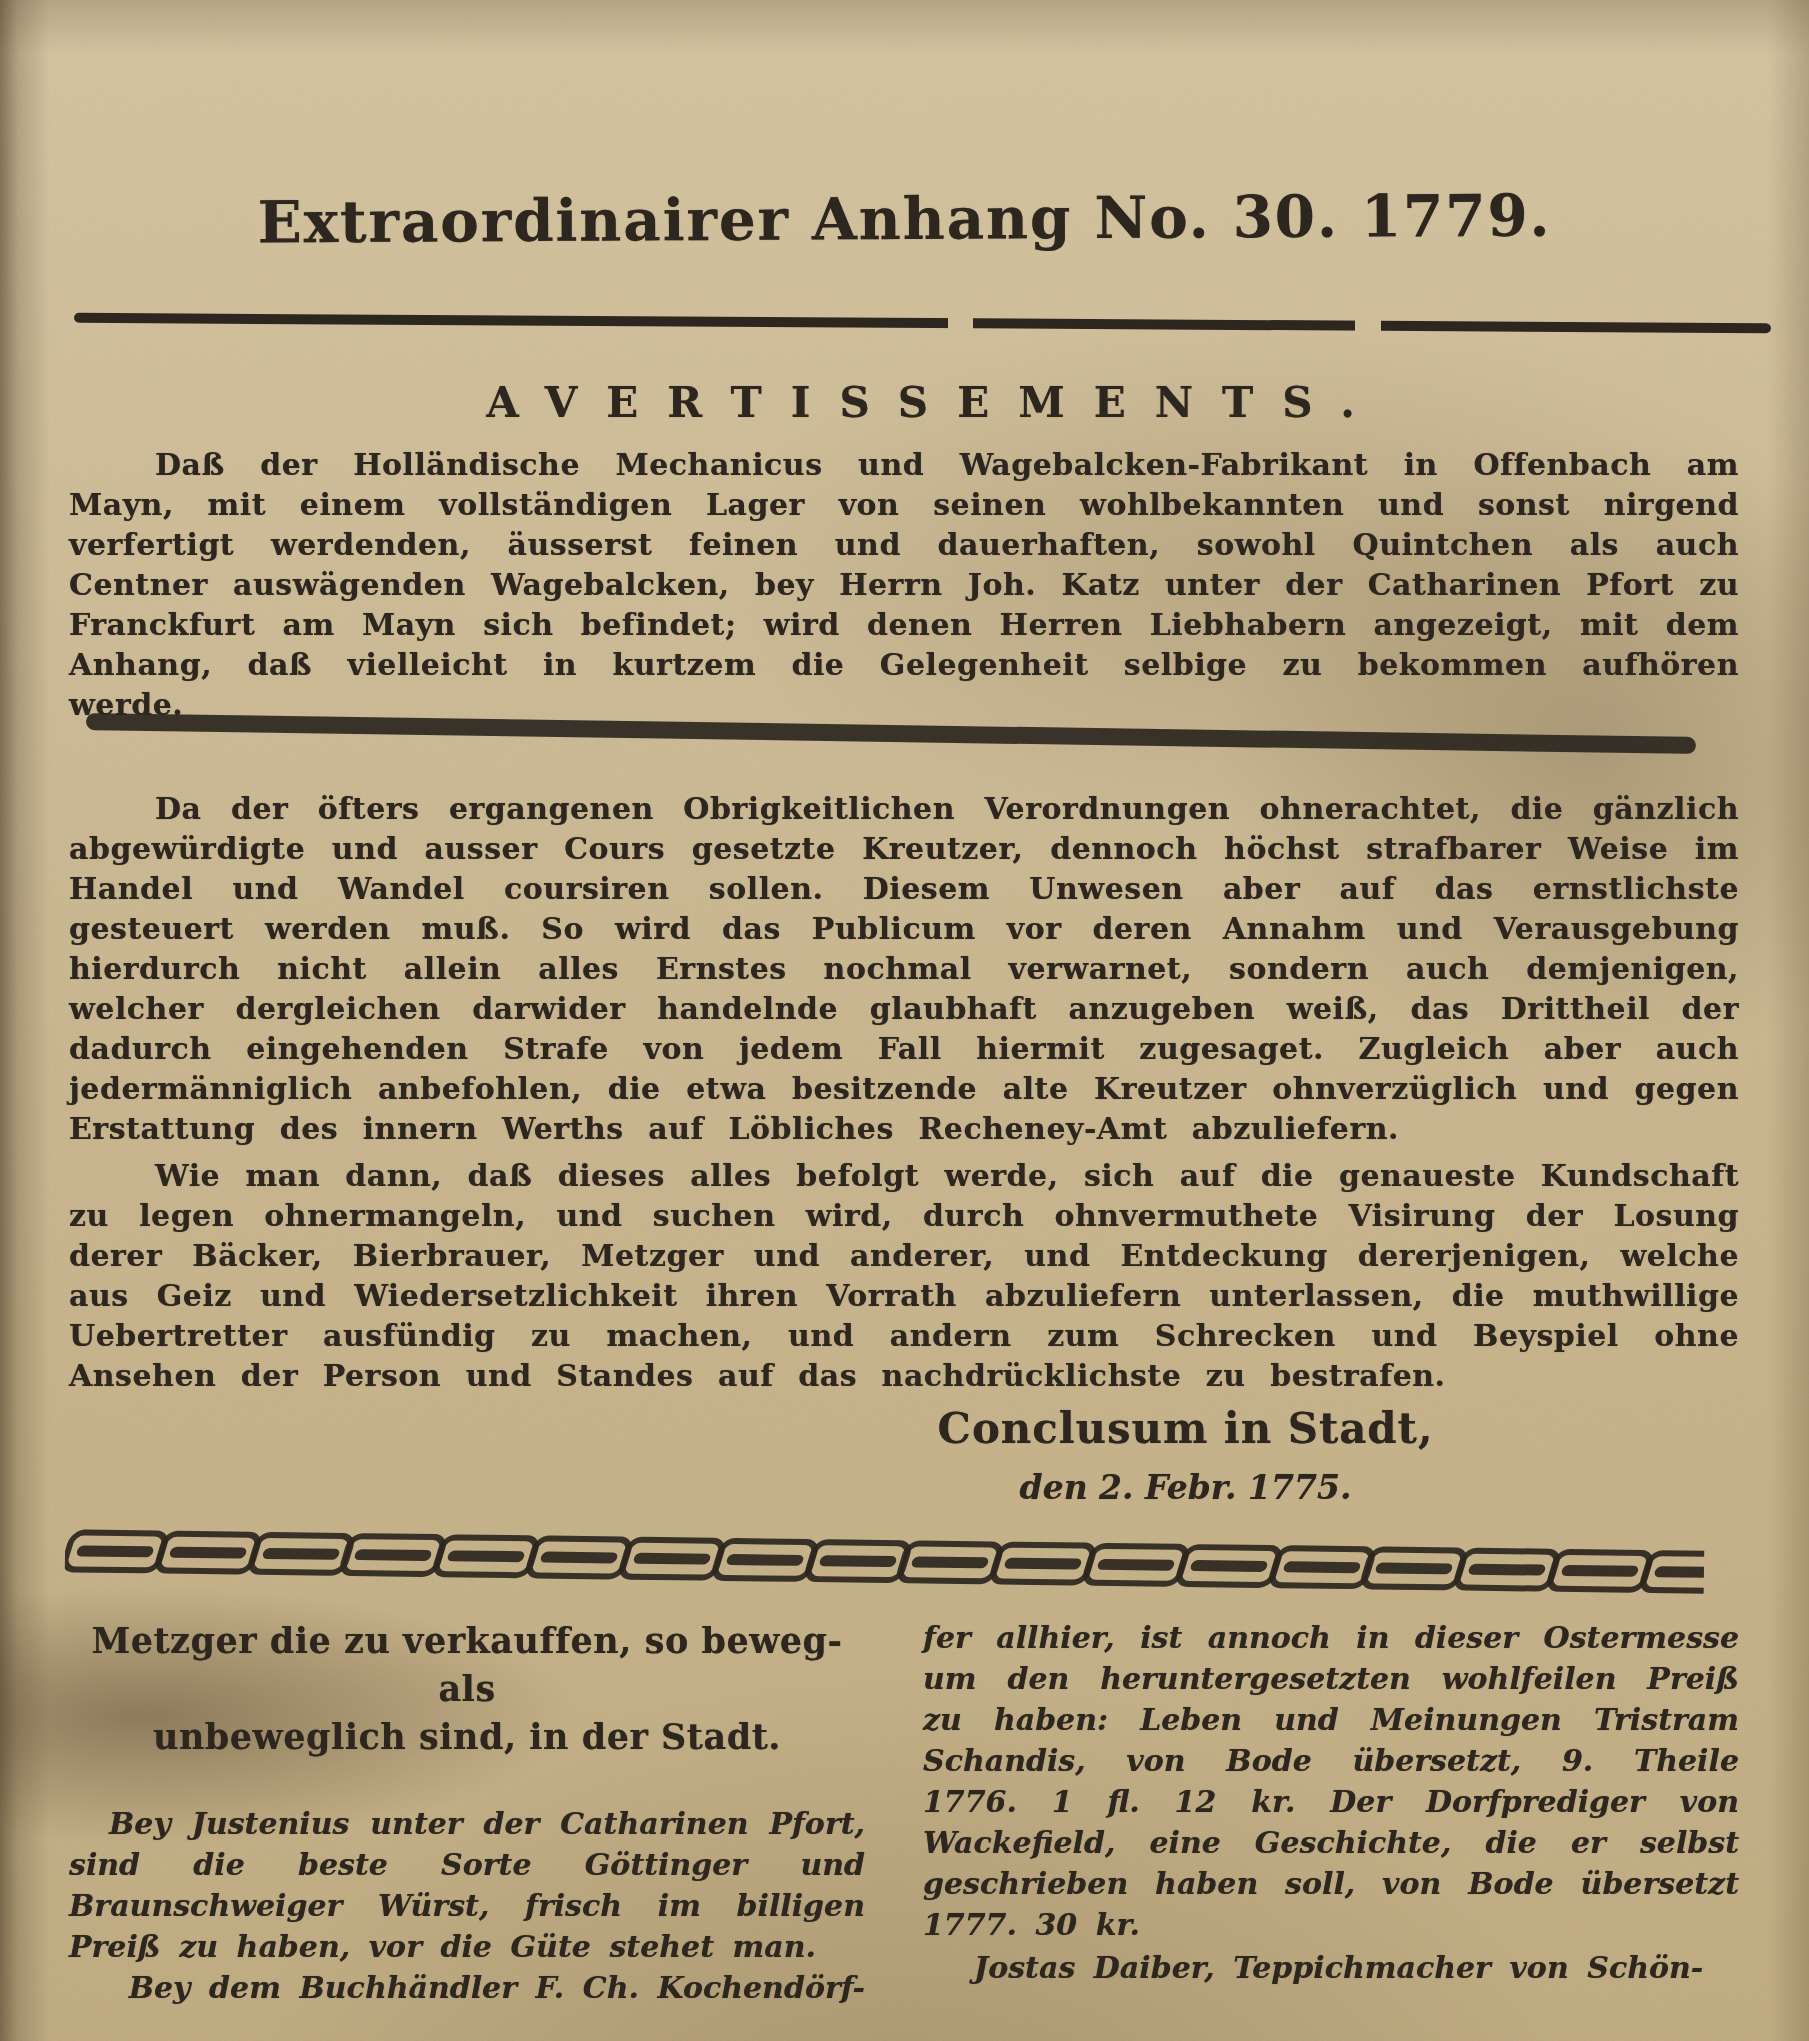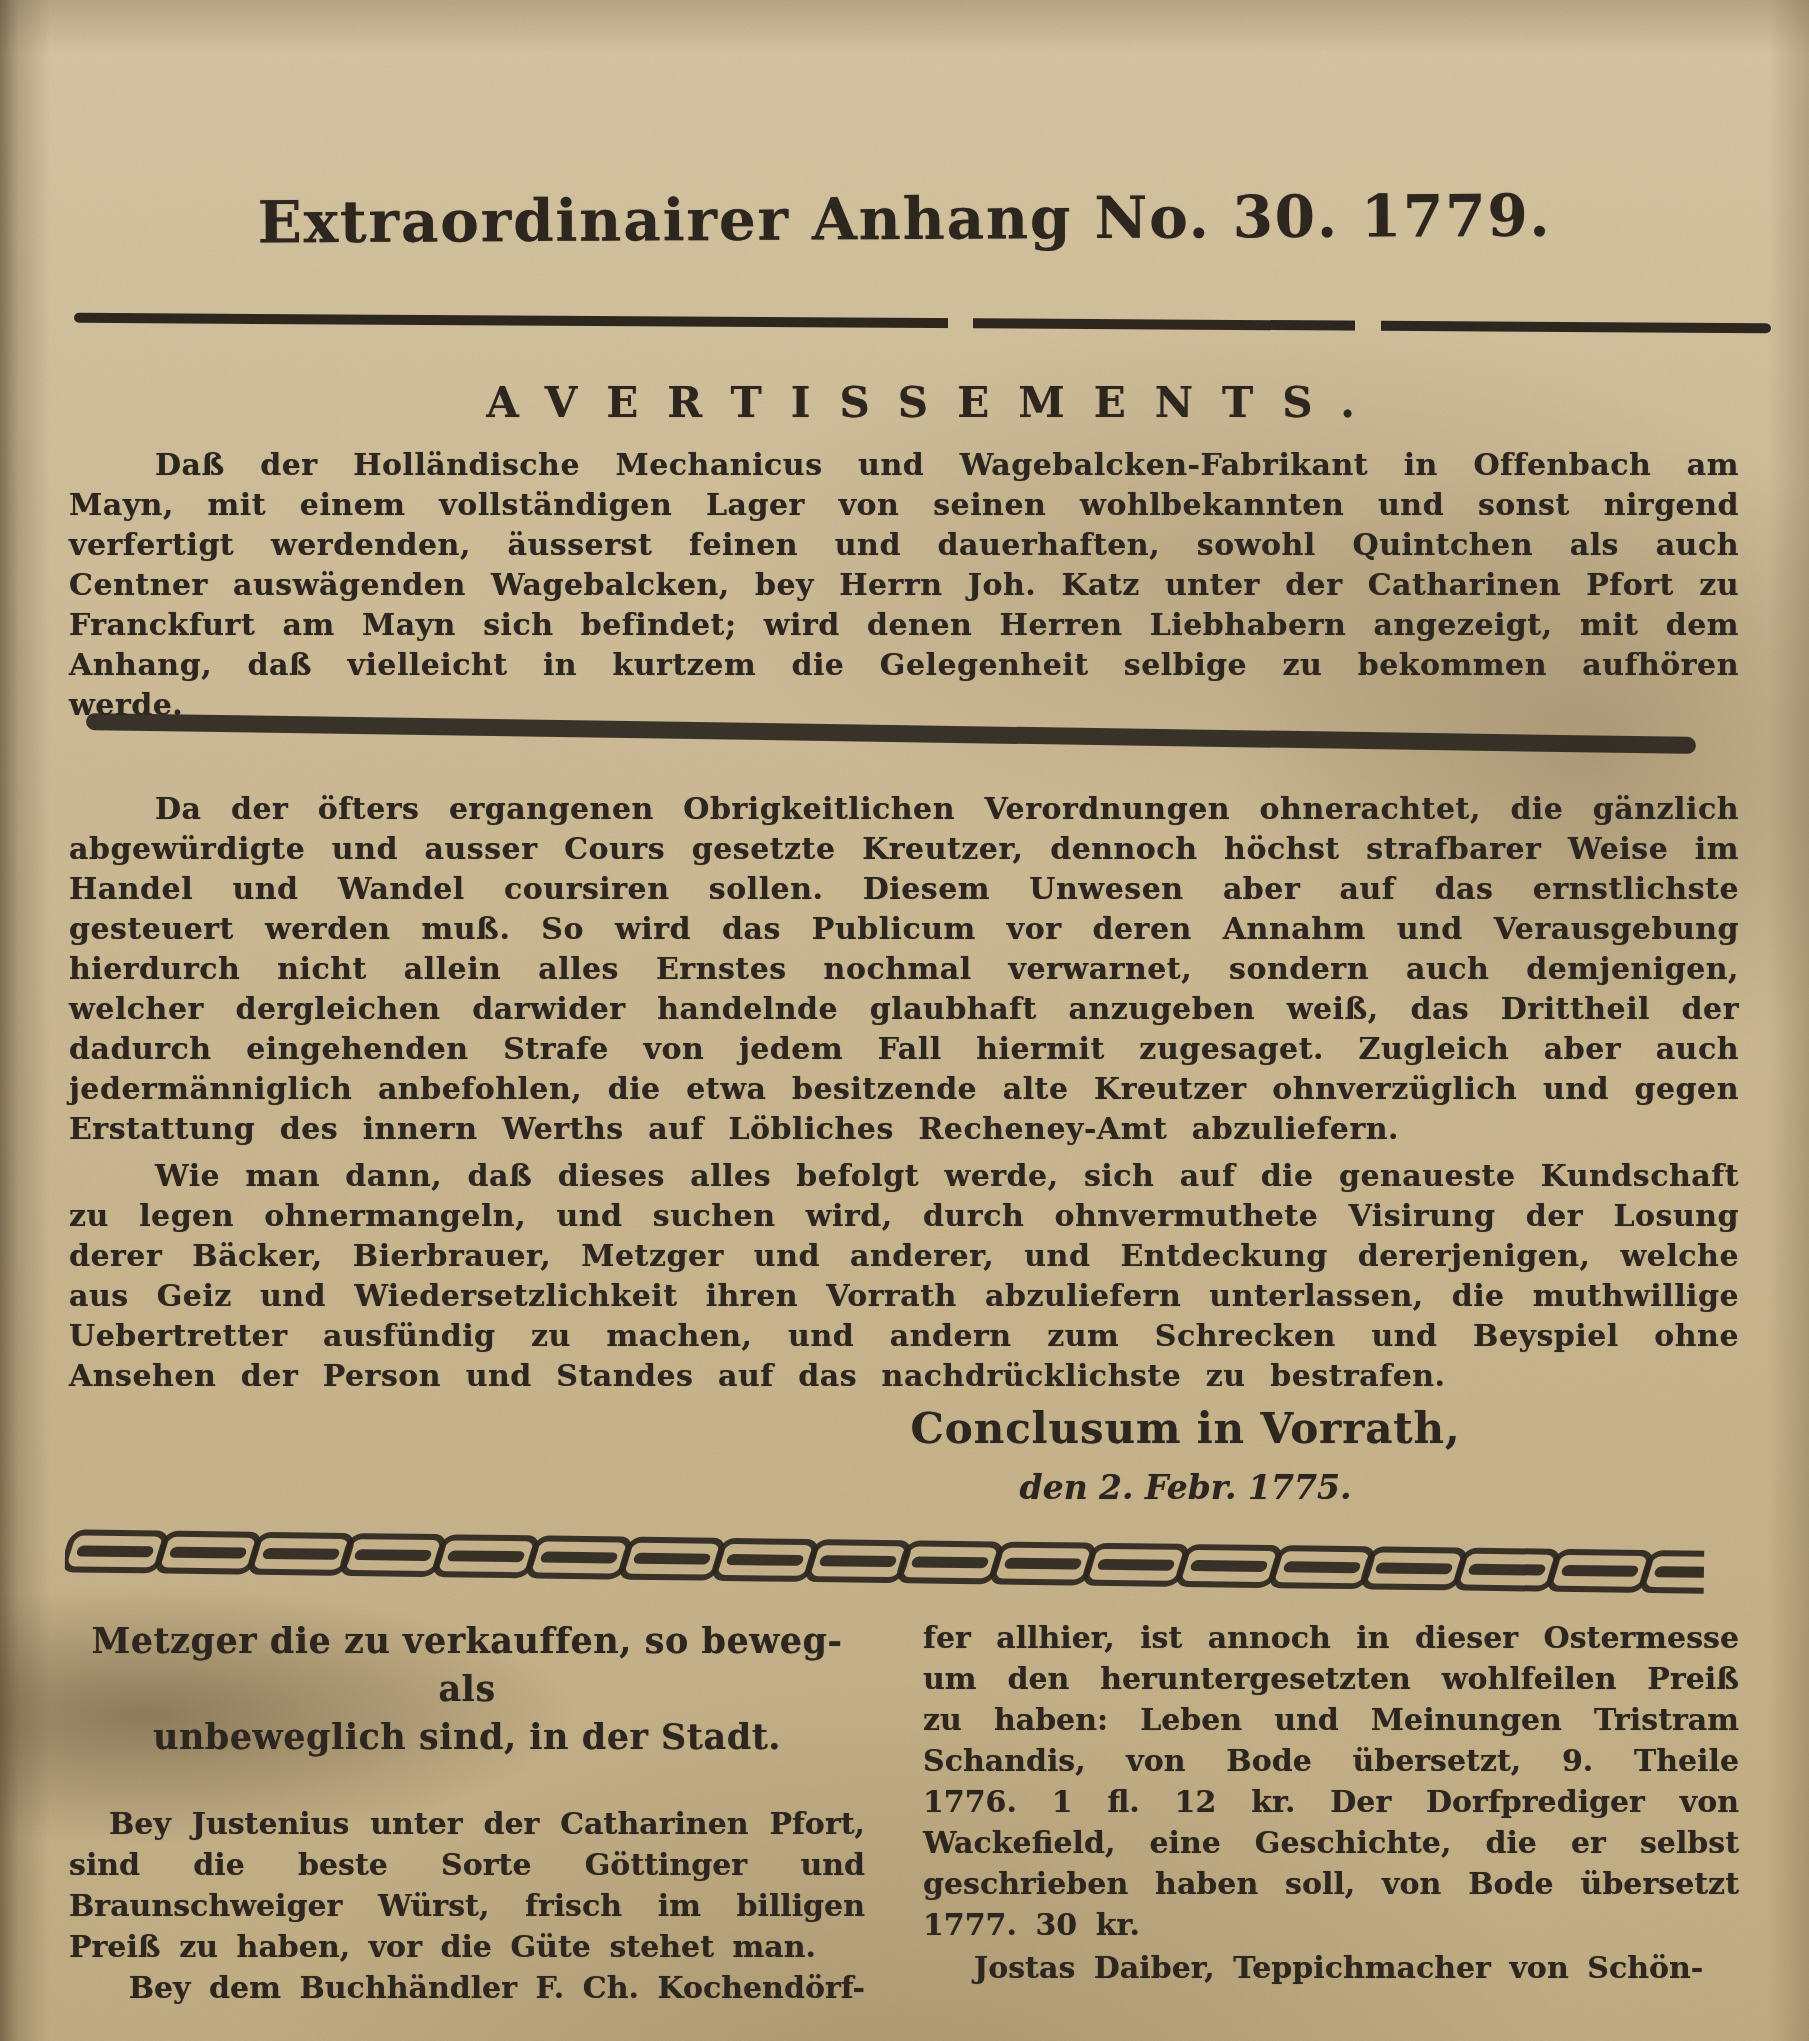--- a/index.html
+++ b/index.html
@@ -84,21 +84,21 @@
     display:flex; gap:58px;
   }
   .col-left{ width:796px; flex:none; }
   .col-right{ flex:1; }
   .classified-heading{
     text-align:center; font-size:35px; line-height:48px; font-weight:700;
     letter-spacing:0.5px;
   }
   .small-par{
     font-size:30px; line-height:41px; font-weight:700;
-    word-spacing:8.1px; text-align:justify; text-indent:40px;
+    word-spacing:8.1px; text-align:justify; text-indent:40px;font-style:italic;
   }
   .col-left .small-par.first{ margin-top:42px; }
   .col-left .small-par.single{ text-align:right; }
   .col-right .small-par{ text-indent:0; }
   .col-right .small-par.next{ text-indent:51px; margin-top:1.8px; }
 </style>
 </head>
 <body>
 
 <div class="page">
@@ -112,21 +112,21 @@
   <p class="notice body-par ink">Daß der Holländische Mechanicus und Wagebalcken-Fabrikant in Offenbach am Mayn, mit einem vollständigen Lager von seinen wohlbekannten und sonst nirgend verfertigt werdenden, äusserst feinen und dauerhaften, sowohl Quintchen als auch Centner auswägenden Wagebalcken, bey Herrn Joh. Katz unter der Catharinen Pfort zu Franckfurt am Mayn sich befindet; wird denen Herren Liebhabern angezeigt, mit dem Anhang, daß vielleicht in kurtzem die Gelegenheit selbige zu bekommen aufhören werde.</p>
 
   <div class="rule-mid"></div>
 
   <div class="decrees">
     <p class="body-par ink">Da der öfters ergangenen Obrigkeitlichen Verordnungen ohnerachtet, die gänzlich abgewürdigte und ausser Cours gesetzte Kreutzer, dennoch höchst strafbarer Weise im Handel und Wandel coursiren sollen. Diesem Unwesen aber auf das ernstlichste gesteuert werden muß. So wird das Publicum vor deren Annahm und Verausgebung hierdurch nicht allein alles Ernstes nochmal verwarnet, sondern auch demjenigen, welcher dergleichen darwider handelnde glaubhaft anzugeben weiß, das Drittheil der dadurch eingehenden Strafe von jedem Fall hiermit zugesaget. Zugleich aber auch jedermänniglich anbefohlen, die etwa besitzende alte Kreutzer ohnverzüglich und gegen Erstattung des innern Werths auf Löbliches Recheney-Amt abzuliefern.</p>
     <p class="body-par ink">Wie man dann, daß dieses alles befolgt werde, sich auf die genaueste Kundschaft zu legen ohnermangeln, und suchen wird, durch ohnvermuthete Visirung der Losung derer Bäcker, Bierbrauer, Metzger und anderer, und Entdeckung dererjenigen, welche aus Geiz und Wiedersetzlichkeit ihren Vorrath abzuliefern unterlassen, die muthwillige Uebertretter ausfündig zu machen, und andern zum Schrecken und Beyspiel ohne Ansehen der Person und Standes auf das nachdrücklichste zu bestrafen.</p>
   </div>
 
   <div class="conclusum">
-    <div class="conclusum-main ink">Conclusum in Vorrath,</div>
+    <div class="conclusum-main ink">Conclusum in Stadt,</div>
     <div class="conclusum-date ink">den 2. Febr. 1775.</div>
   </div>
 
   <div class="chain">
       <span class="chainlink"></span>
       <span class="chainlink"></span>
       <span class="chainlink"></span>
       <span class="chainlink"></span>
       <span class="chainlink"></span>
       <span class="chainlink"></span>

